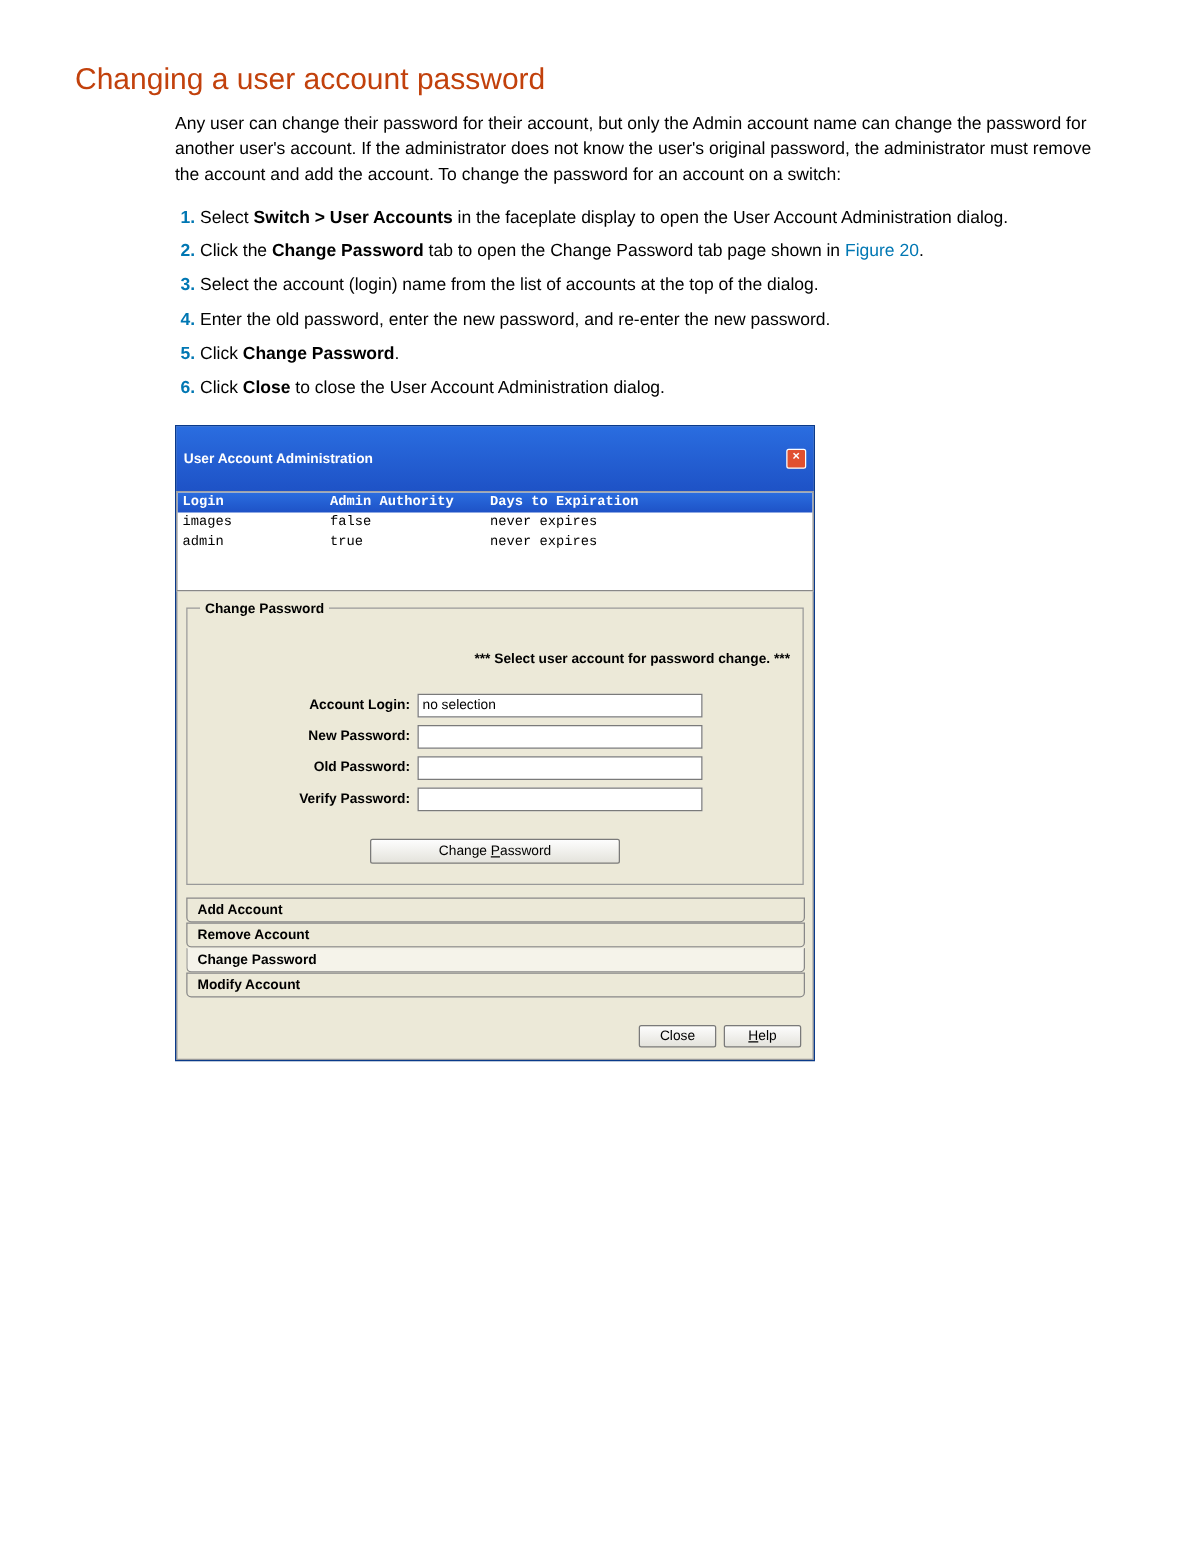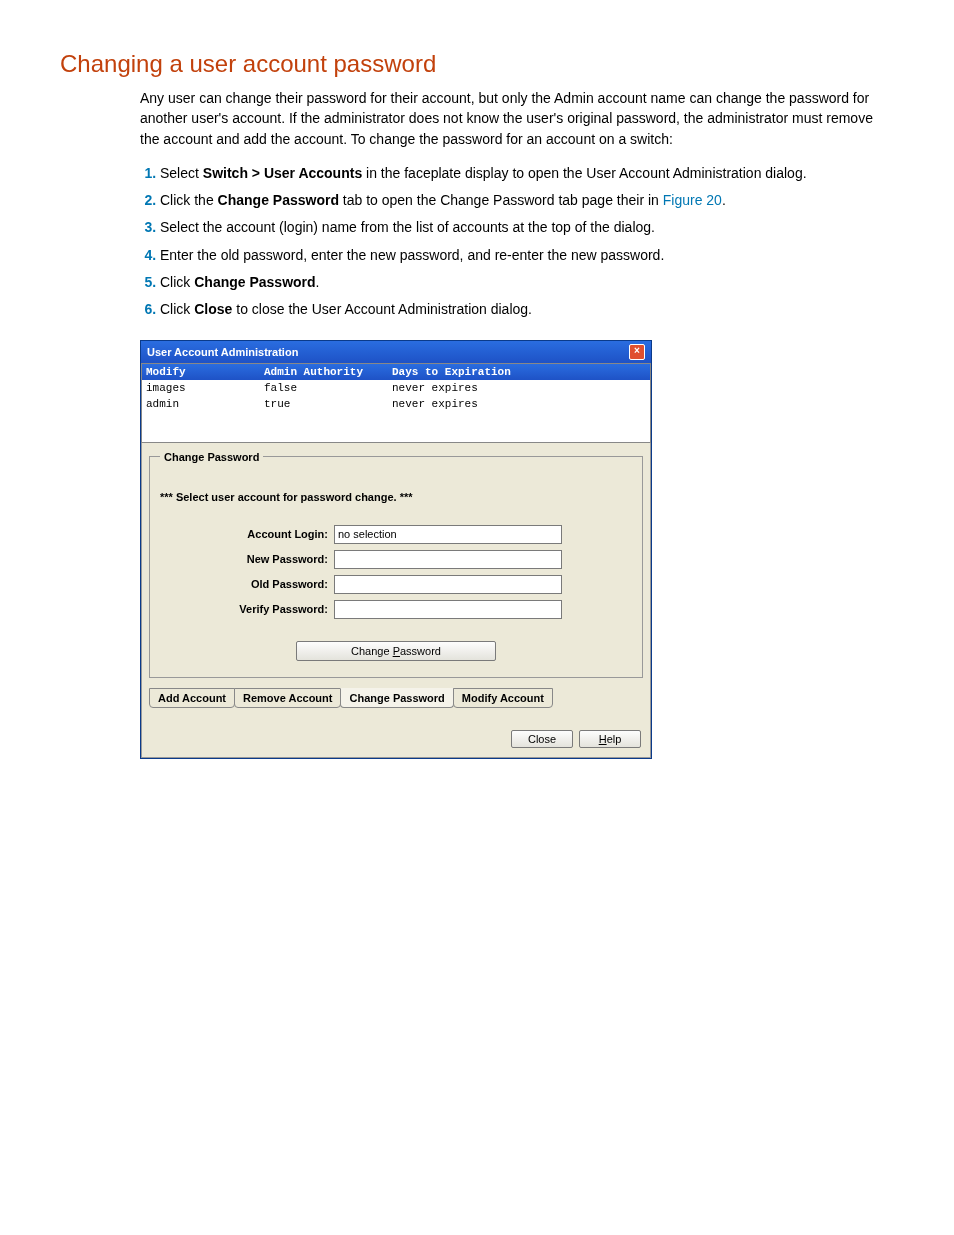--- a/index.html
+++ b/index.html
@@ -44,21 +44,21 @@
     width: 510px;
     border: 1px solid #0a3a8a;
     background: #ece9d8;
     box-shadow: 0 0 0 1px #999 inset;
   }
   .titlebar {
     background: linear-gradient(#2a6de0, #1e52c6);
     color: #fff;
     font-weight: bold;
     font-size: 11px;
-    padding: 3px 6px;
+    padding: 18px 6px;
     display: flex;
     justify-content: space-between;
     align-items: center;
     font-family: Tahoma, Arial, sans-serif;
   }
   .close-x {
     background: #e05030;
     border: 1px solid #fff;
     width: 14px; height: 14px;
     font-size: 10px;
@@ -100,21 +100,21 @@
     border: 1px solid #999;
     padding: 14px 10px 16px 10px;
     margin: 0;
   }
   fieldset.cp legend {
     font-weight: bold;
     font-size: 11px;
     padding: 0 4px;
   }
   .hint {
-    text-align: left;
+    text-align: right;
     font-weight: bold;
     font-size: 11px;
     margin: 14px 0 22px 0;
   }
   .form-row {
     display: flex;
     align-items: center;
     margin: 6px 0;
     padding-left: 60px;
   }
@@ -147,20 +147,21 @@
     text-align: center;
     margin-top: 22px;
   }
   .cp-btn-row .btn { width: 200px; padding: 3px 0; }
   .u { text-decoration: underline; }
 
   .tabs-row {
     display: flex;
     gap: 0;
     margin-top: 10px;
+    flex-direction: column;
   }
   .tab {
     border: 1px solid #888;
     border-top: 1px solid #888;
     background: #ece9d8;
     font-size: 11px;
     font-weight: bold;
     padding: 3px 8px;
     font-family: Tahoma, Arial, sans-serif;
     margin-right: -1px;
@@ -191,41 +192,41 @@
 
 <h2 class="section-heading">Changing a user account password</h2>
 
 <p class="intro">Any user can change their password for their account, but only the Admin account name can change the password for another user's account. If the administrator does not know the user's original password, the administrator must remove the account and add the account. To change the password for an account on a switch:</p>
 
 <ol class="steps">
   <li>
     <span>Select </span><span class="bold">Switch &gt; User Accounts</span><span> in the faceplate display to open the User Account Administration dialog.</span>
   </li>
   <li>
-    <span>Click the </span><span class="bold">Change Password</span><span> tab to open the Change Password tab page their in </span><span class="link">Figure 20</span><span>.</span>
+    <span>Click the </span><span class="bold">Change Password</span><span> tab to open the Change Password tab page shown in </span><span class="link">Figure 20</span><span>.</span>
   </li>
   <li>Select the account (login) name from the list of accounts at the top of the dialog.</li>
   <li>Enter the old password, enter the new password, and re-enter the new password.</li>
   <li>
     <span>Click </span><span class="bold">Change Password</span><span>.</span>
   </li>
   <li>
     <span>Click </span><span class="bold">Close</span><span> to close the User Account Administration dialog.</span>
   </li>
 </ol>
 
 <div class="dialog-wrap">
   <div class="titlebar">
     <span>User Account Administration</span>
     <span class="close-x">×</span>
   </div>
 
   <div class="table-area">
     <div class="thead">
-      <div class="c1">Modify</div>
+      <div class="c1">Login</div>
       <div class="c2">Admin Authority</div>
       <div class="c3">Days to Expiration</div>
     </div>
     <div class="trow">
       <div class="c1">images</div>
       <div class="c2">false</div>
       <div class="c3">never expires</div>
     </div>
     <div class="trow">
       <div class="c1">admin</div>

